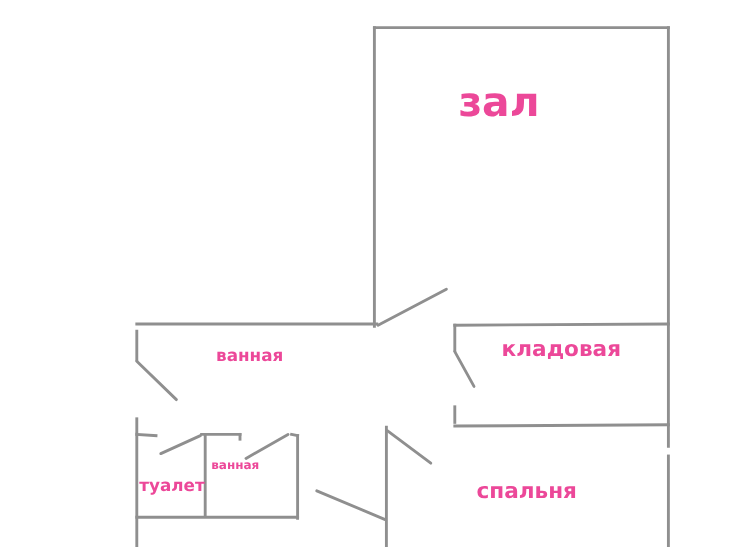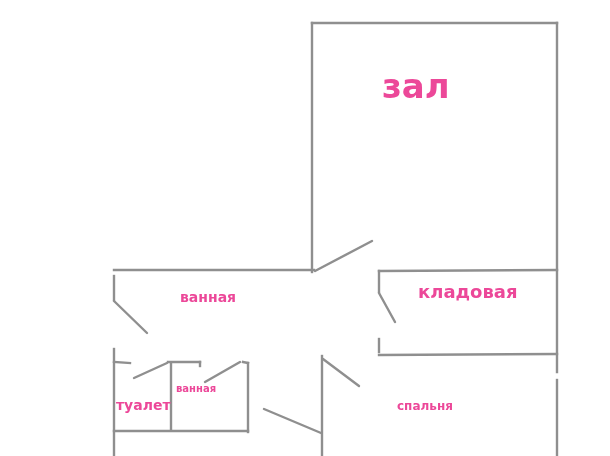--- a/index.html
+++ b/index.html
@@ -6,21 +6,21 @@
   body { width:610px; height:456px; position:relative; overflow:hidden; font-family:"DejaVu Sans", sans-serif; }
   #plan { position:absolute; left:0; top:0; width:610px; height:456px; }
   .wall { stroke:#8f8f8f; stroke-width:2.4; fill:none; stroke-linecap:square; }
   .door { stroke:#8f8f8f; stroke-width:2.4; fill:none; stroke-linecap:round; }
   .label { position:absolute; color:#ec4899; font-weight:bold; white-space:nowrap; font-family:"DejaVu Sans", sans-serif; }
   .lbl-hall { left:382px; top:66px; font-size:34px; letter-spacing:0px; }
   .lbl-corr { left:180px; top:289px; font-size:14px; }
   .lbl-stor { left:418px; top:281px; font-size:18px; }
   .lbl-toil { left:116px; top:397px; font-size:14px; }
   .lbl-bath { left:176px; top:383px; font-size:10px; }
-  .lbl-bed  { left:397px; top:399px; font-size:12px; }
+  .lbl-bed  { left:397px; top:399px; font-size:18px; }
 </style>
 </head>
 <body>
 
 <svg id="plan" viewBox="0 0 610 456" xmlns="http://www.w3.org/2000/svg">
 
   <g>
     <line class="wall" x1="312" y1="23" x2="557" y2="23"></line>
     <line class="wall" x1="312" y1="23" x2="312" y2="272"></line>
     <line class="wall" x1="557" y1="23" x2="557" y2="372"></line>

